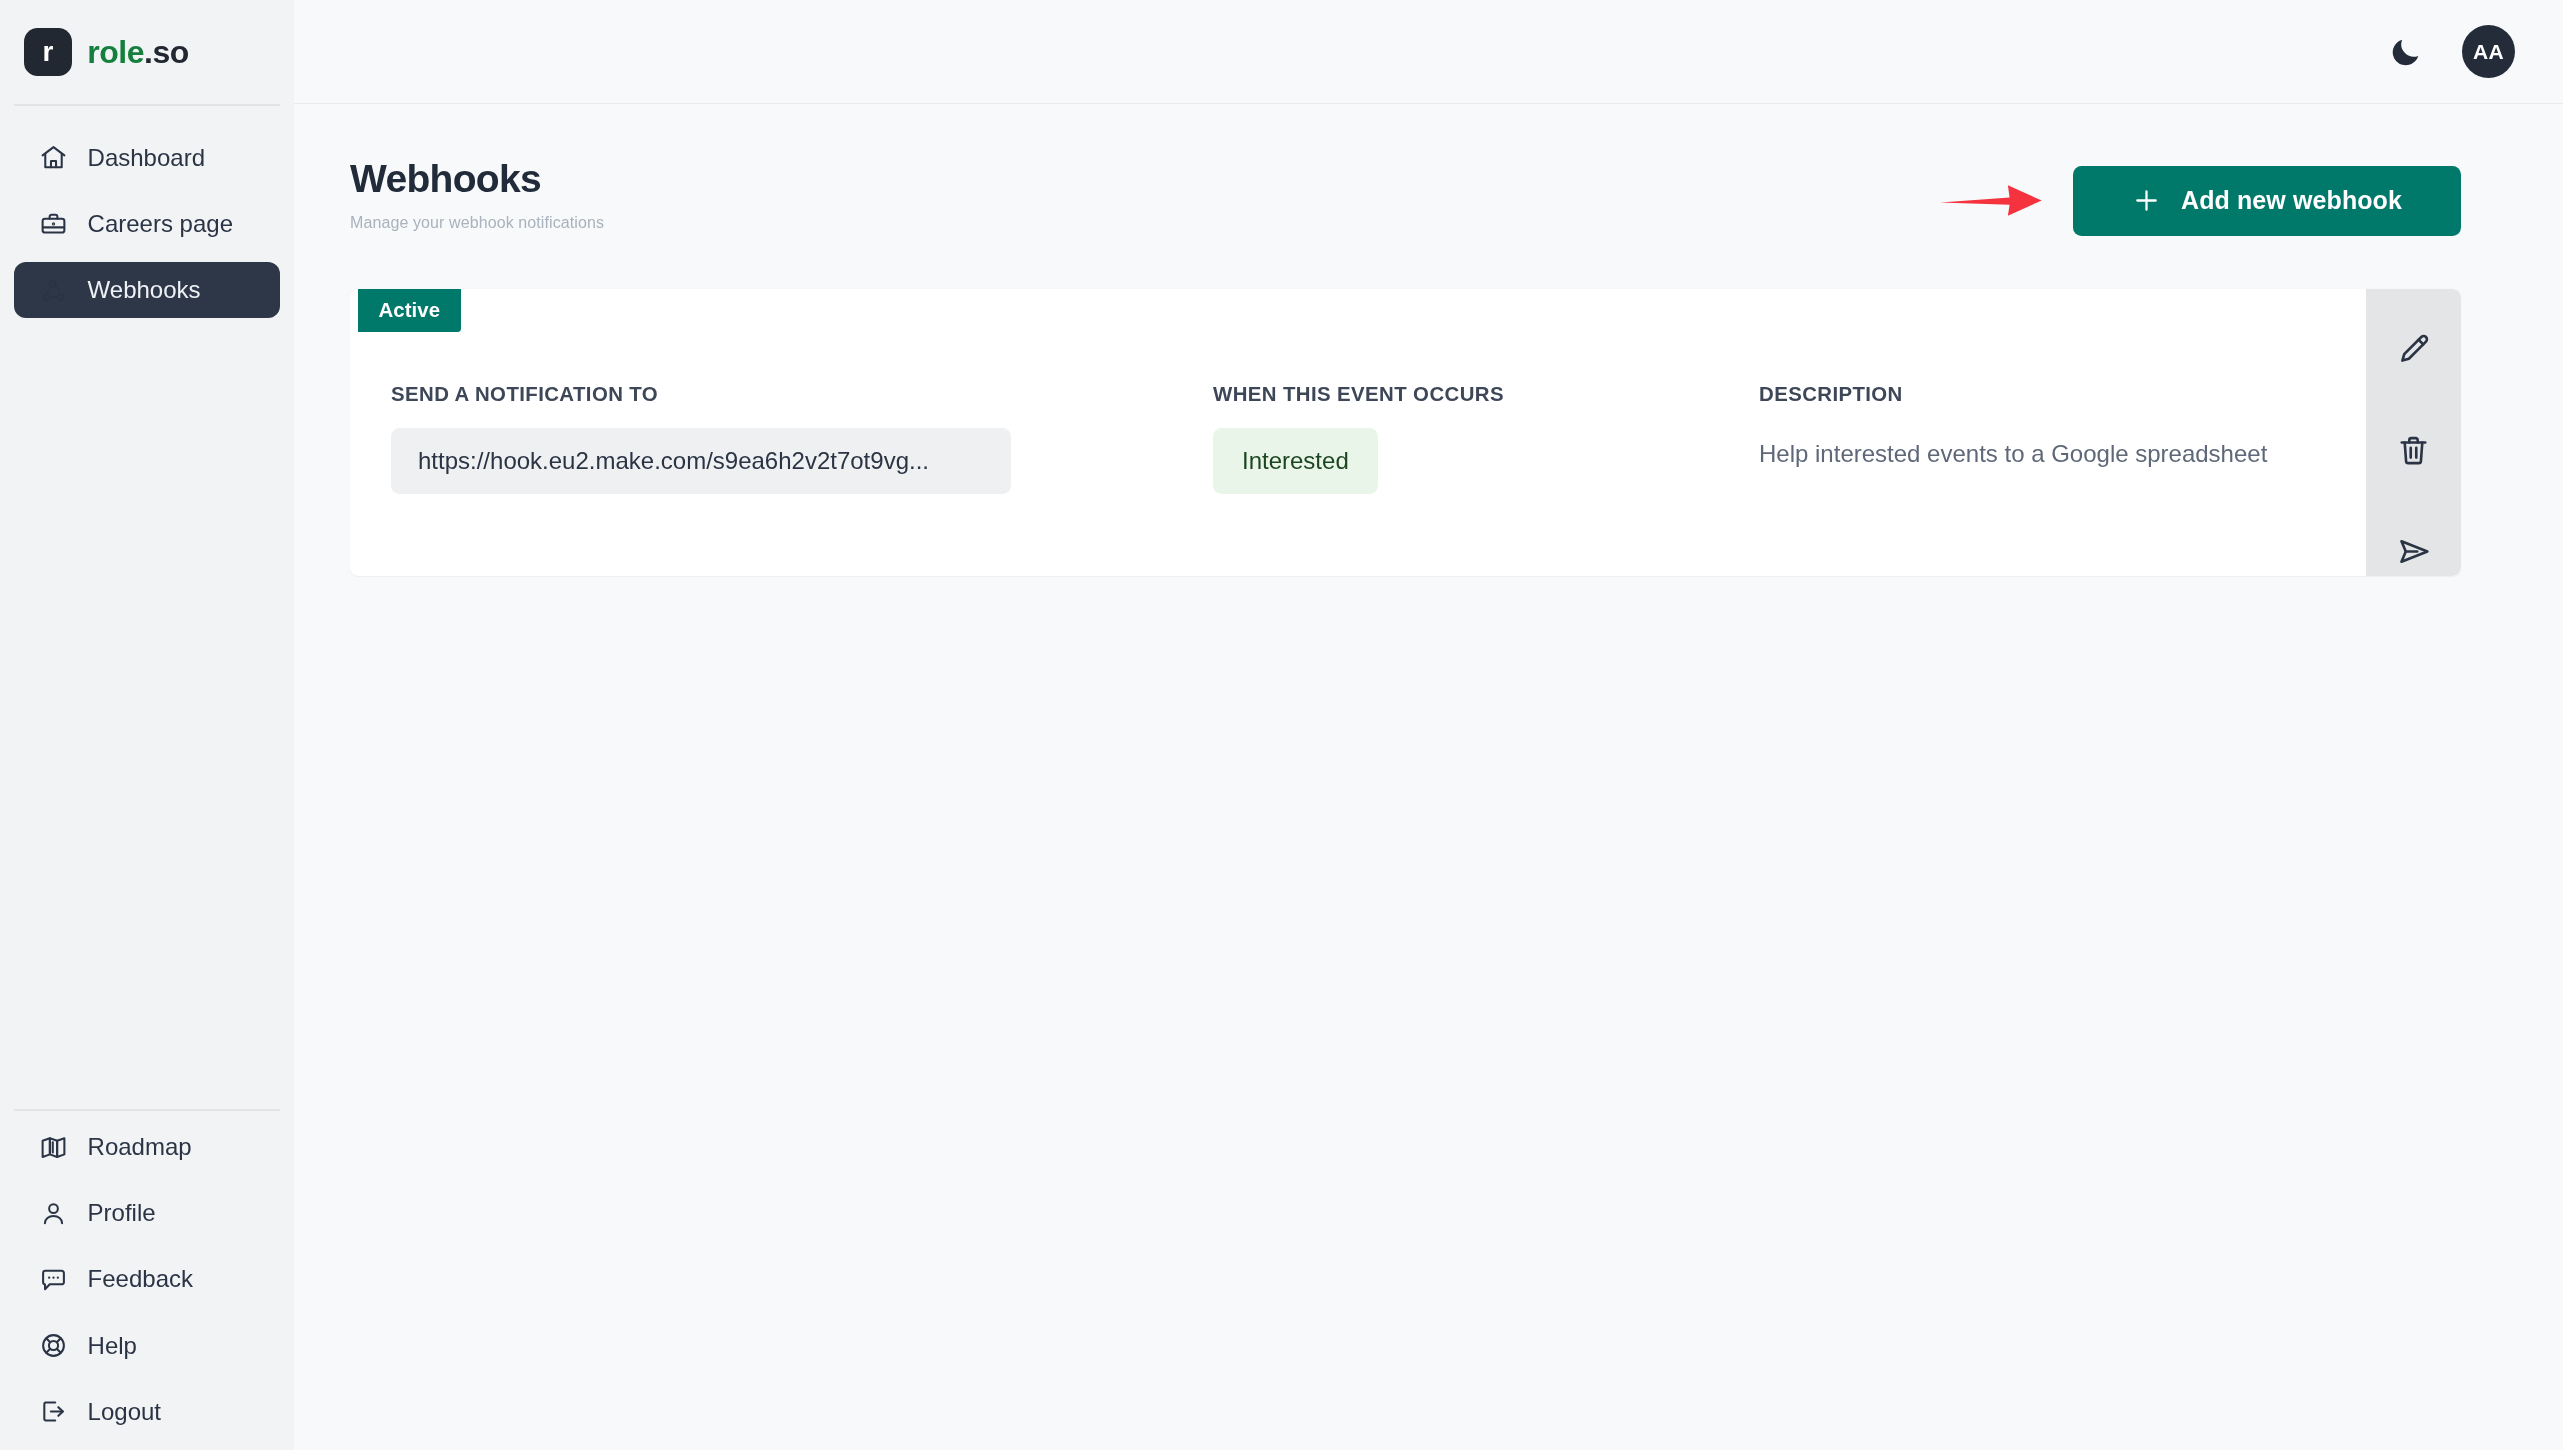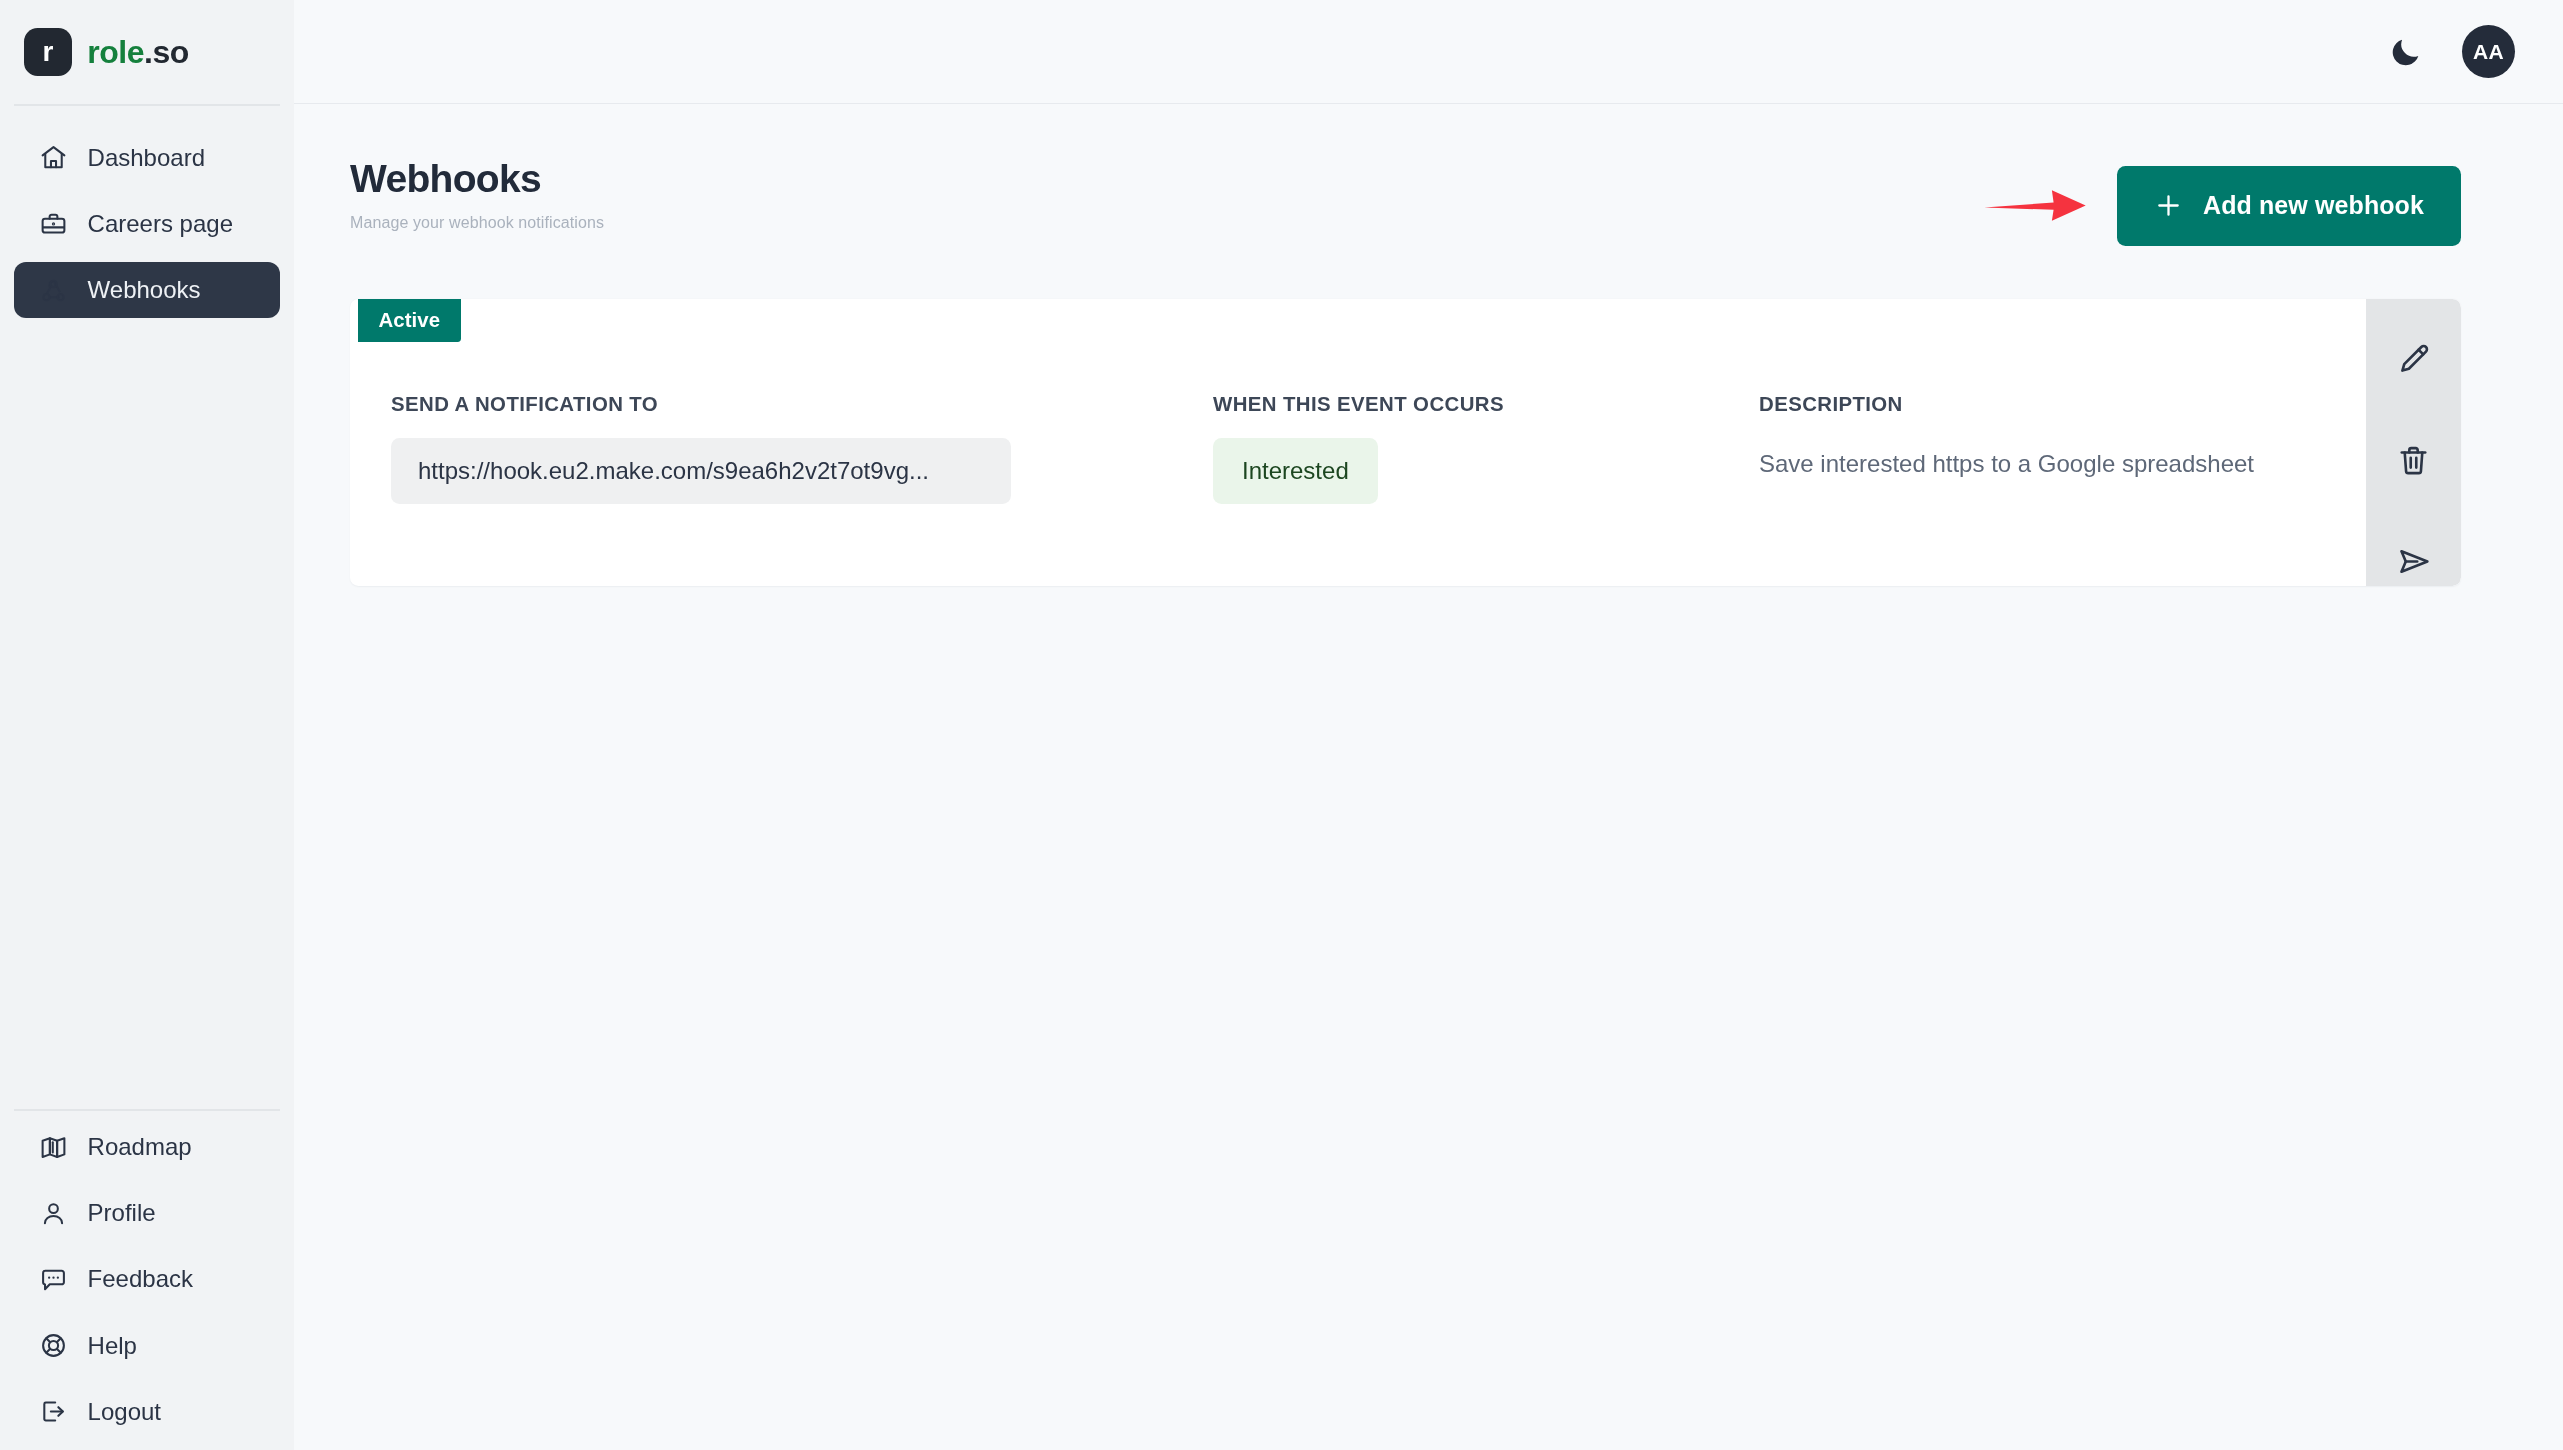--- a/index.html
+++ b/index.html
@@ -175,22 +175,22 @@
     padding-top: 8.5px;
   }
 
   .red-arrow { width: 106px; height: 49px; display:block; }
 
   .btn-primary {
     background: #00796b;
     color: #ffffff;
     border: none;
     border-radius: 8.5px;
-    height: 80px;
-    padding: 0 37px;
+    height: 70px;
+    padding: 0 59px;
     font-size: 25px;
     font-weight: 700;
     font-family: "Liberation Sans", sans-serif;
     display: inline-flex;
     align-items: center;
     gap: 20.4px;
     cursor: pointer;
     letter-spacing: 0.1px;
     white-space: nowrap;
   }
@@ -468,21 +468,21 @@
             <div class="url-chip">https://hook.eu2.make.com/s9ea6h2v2t7ot9vg...</div>
           </div>
 
           <div class="col-event">
             <div class="col-label">WHEN THIS EVENT OCCURS</div>
             <div class="event-chip">Interested</div>
           </div>
 
           <div class="col-desc">
             <div class="col-label">DESCRIPTION</div>
-            <div class="desc-text">Save interested https to a Google spreadsheet</div>
+            <div class="desc-text">Help interested events to a Google spreadsheet</div>
           </div>
 
         </div>
 
         <div class="card-actions">
           <button class="act-btn">
             <svg viewBox="0 0 24 24">
               <path class="ico-stroke" d="M17.1 3.9a2.1 2.1 0 0 1 3 3L9 18l-4.2 1.2L6 15z"></path>
               <path class="ico-stroke" d="M15.3 5.7 18.3 8.7"></path>
             </svg>

